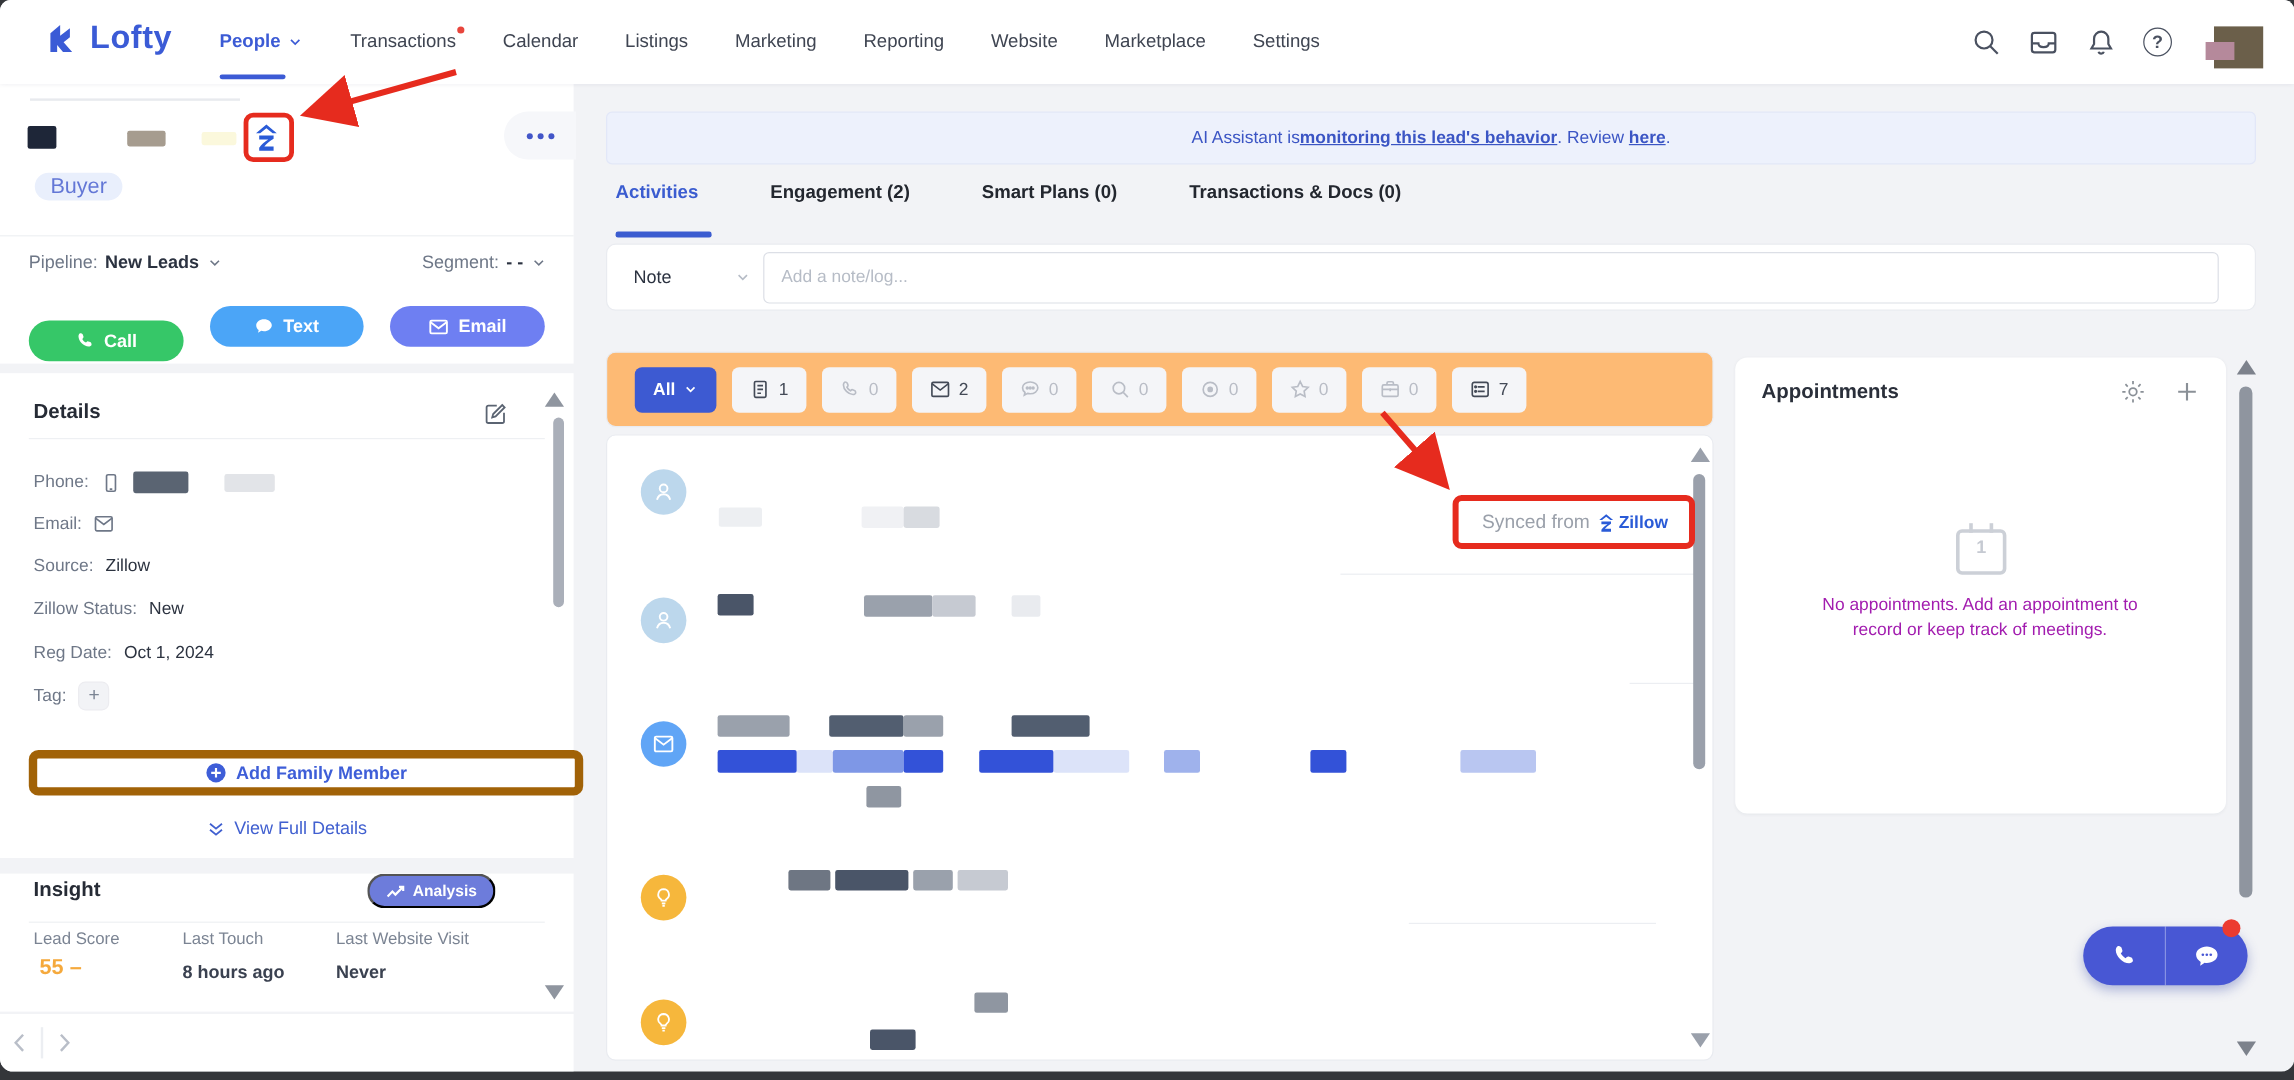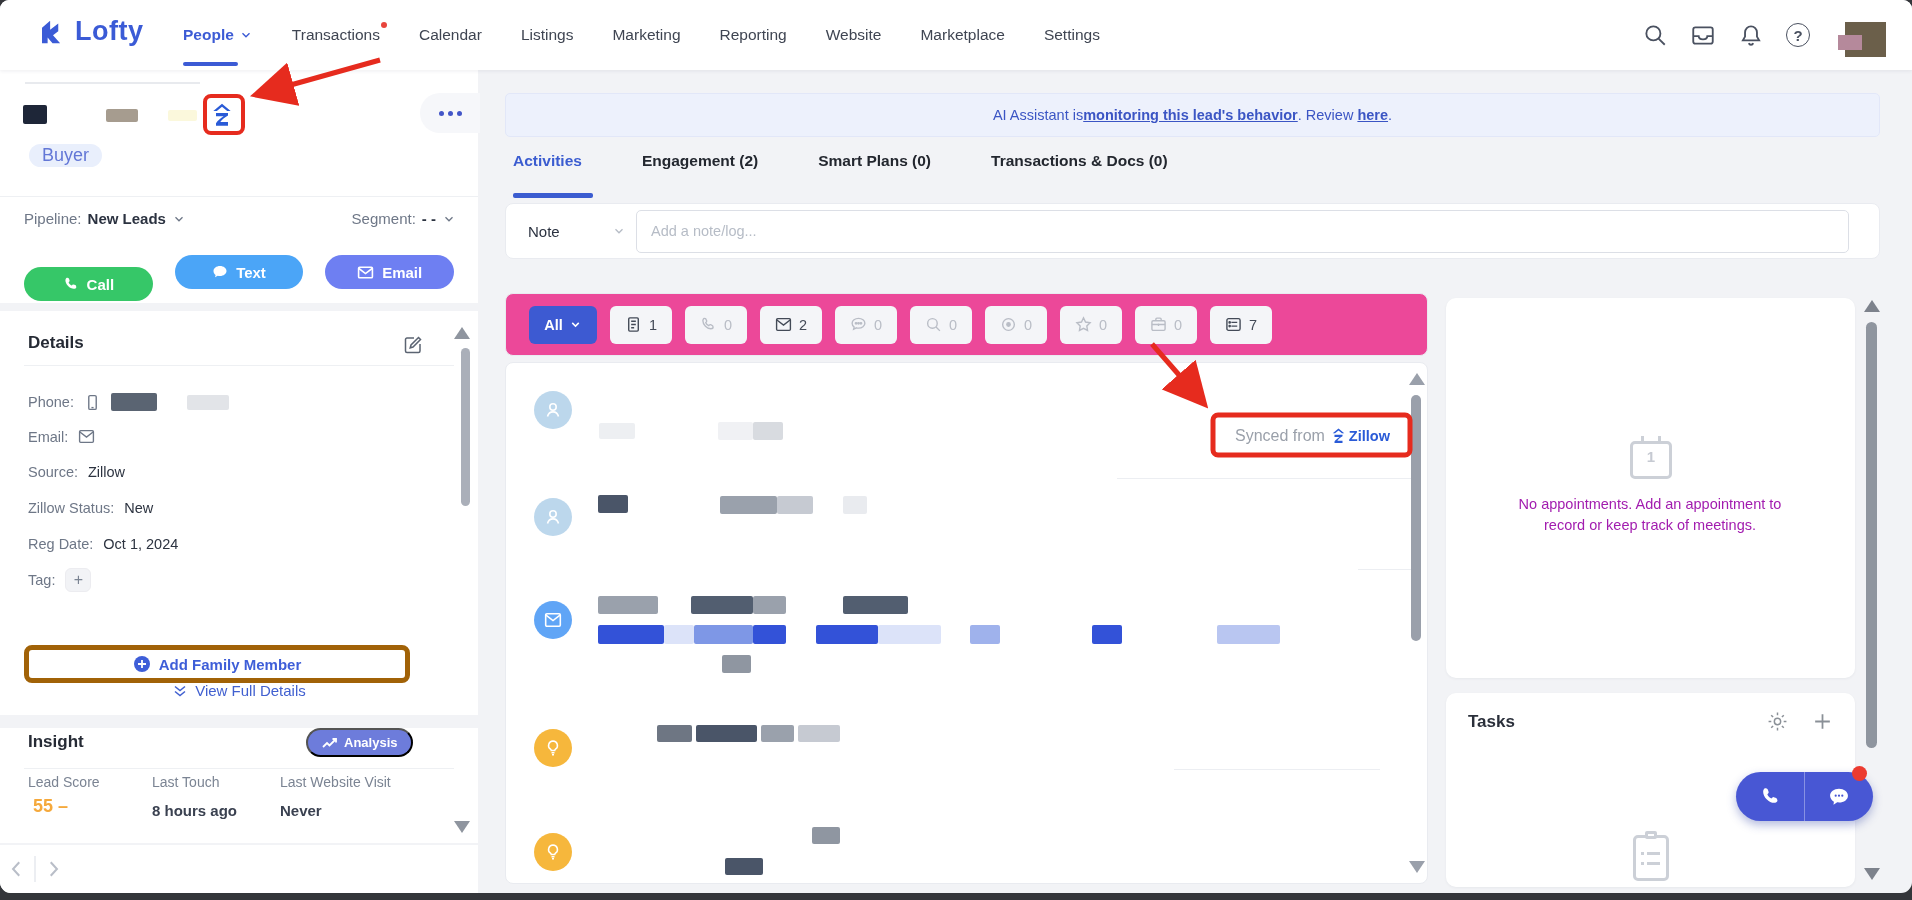--- a/index.html
+++ b/index.html
@@ -56,23 +56,23 @@
   .card-h { font-size:17px; font-weight:700; color:#262b35; }
   .details-title { position:absolute; left:28px; top:22px; }
   .edit-ic { position:absolute; right:55px; top:24px; width:20px; height:20px; color:#5b6472; cursor:pointer; }
   .details-div { position:absolute; left:24px; top:54px; width:430px; height:1px; background:#eef0f3; }
   .drow { position:absolute; left:28px; font-size:14.5px; display:flex; align-items:center; gap:10px; }
   .drow .lab { font-size:14.5px; }
   .dval { color:#2c3340; }
   .mini-ic { width:17px; height:17px; color:#6e7787; }
   .tag-plus { width:26px; height:24px; background:#f2f3f6; border:1px solid #ececf0; border-radius:6px; color:#7b8493;
               font-size:16px; display:flex; align-items:center; justify-content:center; cursor:pointer; }
-  .add-fam { position:absolute; left:24px; top:314px; width:386px; height:38px; background:#fff; border:5px solid #a16207;
+  .add-fam { position:absolute; left:24px; top:314px; width:462px; height:38px; background:#fff; border:7px solid #a16207;
              border-radius:8px; color:#3e5ed8; font-size:15px; font-weight:700; display:flex; align-items:center;
-             justify-content:center; gap:8px; cursor:pointer;margin-top:20px; }
+             justify-content:center; gap:8px; cursor:pointer; }
   .view-full { position:absolute; left:0; top:371px; width:478px; display:flex; justify-content:center; align-items:center;
                gap:7px; color:#4160d0; font-size:15px; cursor:pointer; }
 
   .insight-title { position:absolute; left:28px; top:4px; }
   .analysis-pill { position:absolute; left:306px; top:0; height:29px; padding:0 14px; background:#6d7cdb; border-radius:15px;
                    color:#fff; font-size:13px; font-weight:700; display:flex; align-items:center; gap:6px; cursor:pointer; }
   .insight-div { position:absolute; left:24px; top:40px; width:430px; height:1px; background:#eef0f3; }
   .stat-lab { position:absolute; top:46px; font-size:14px; color:#7b8493; }
   .stat-val { position:absolute; top:74px; font-size:15px; color:#3a4150; font-weight:600; }
   .score { color:#f5a93c; font-size:18px; font-weight:800; }
@@ -103,21 +103,21 @@
   .tab.active { color:#3b5cd0; }
   .tab-underline { position:absolute; left:513px; top:123px; width:80px; height:5px; background:#3b5cd0; border-radius:2px; }
 
   .note-card { position:absolute; left:505px; top:133px; width:1375px; height:56px; background:#fff; border:1px solid #e9ebf0;
                border-radius:8px; display:flex; align-items:center; }
   .note-select { width:130px; padding-left:22px; display:flex; align-items:center; gap:52px; font-size:15px; color:#2b3240; cursor:pointer; }
   .note-input { flex:1; height:43px; margin-right:30px; border:1px solid #dcdfe6; border-radius:5px; padding:0 14px;
                 font-size:14.5px; color:#2b3240; outline:none; font-family:"Liberation Sans", sans-serif; }
   .note-input::placeholder { color:#b6bcc6; }
 
-  .chips-card { position:absolute; left:505px; top:223px; width:923px; height:63px; background:#ec4899; border:1px solid #e9ebf0;
+  .chips-card { position:absolute; left:505px; top:223px; width:923px; height:63px; background:#fdba74; border:1px solid #e9ebf0;
                 border-radius:8px; display:flex; align-items:center; padding-left:23px; gap:13px; }
   .all-btn { height:38px; width:68px; background:#3d5ad2; border-radius:6px; color:#fff; font-size:14.5px; font-weight:700;
              display:flex; align-items:center; justify-content:center; gap:6px; cursor:pointer; border:none; }
   .chip { height:38px; min-width:62px; padding:0 10px; background:#f4f5f8; border-radius:6px; display:flex; align-items:center;
           justify-content:center; gap:7px; font-size:14.5px; color:#b9bdc6; cursor:pointer; }
   .chip svg { width:17px; height:17px; }
   .chip.on { color:#434a57; }
 
   .feed-card { position:absolute; left:505px; top:292px; width:923px; height:522px; background:#fff; border:1px solid #e9ebf0;
                border-radius:8px; }
@@ -554,47 +554,38 @@
       <span class="feed-sb-up">
           <i class="tri-up" style="display:block;border-bottom-color:#9aa0ab;"></i>
         </span>
       <span class="feed-thumb"></span>
       <span class="feed-sb-down">
           <i class="tri-down" style="display:block;border-top-color:#9aa0ab;"></i>
         </span>
     </div>
 
     <section class="rcard appt-card">
-      <div class="empty-ic-cal">
-        <i class="cal-pin" style="left:8px;"></i>
-          <i class="cal-pin" style="right:8px;"></i>
-        <span class="cal-day">1</span>
-      </div>
-      <p class="empty-txt">No appointments. Add an appointment to record or keep track of meetings.</p>
-    </section>
-
-    <section class="rcard tasks-card">
       <div class="rcard-head">
-        <span class="rcard-title">Tasks</span>
+        <span class="rcard-title">Appointments</span>
         <svg class="rcard-ic" viewBox="0 0 20 20" fill="none" stroke="currentColor" stroke-width="1.4">
           <circle cx="10" cy="10" r="3"></circle>
             <path d="M10 1.5v2.6M10 15.9v2.6M1.5 10h2.6M15.9 10h2.6M4 4l1.8 1.8M14.2 14.2L16 16M16 4l-1.8 1.8M5.8 14.2L4 16"></path>
         </svg>
         <svg class="rcard-ic" viewBox="0 0 20 20" fill="none" stroke="currentColor" stroke-width="1.7">
             <path d="M10 3v14M3 10h14"></path>
           </svg>
       </div>
-      <div class="clipboard">
-        <i class="clip-top"></i>
-        <i class="clip-dot" style="top:14px;"></i>
-          <i class="clip-line" style="top:14px;left:11px;width:13px;"></i>
-        <i class="clip-dot" style="top:24px;"></i>
-          <i class="clip-line" style="top:24px;left:11px;width:13px;"></i>
-      </div>
+      <div class="empty-ic-cal">
+        <i class="cal-pin" style="left:8px;"></i>
+          <i class="cal-pin" style="right:8px;"></i>
+        <span class="cal-day">1</span>
+      </div>
+      <p class="empty-txt">No appointments. Add an appointment to record or keep track of meetings.</p>
     </section>
+
 
     <div class="fp-dot"></div>
     <div class="float-pill">
       <span class="fp-half">
         <svg width="21" height="21" viewBox="0 0 16 16">
             <path d="M3.9 1.8c.6 0 1.9.4 2.1 1l.6 1.8c.2.5-.5 1.3-1 1.8.6 1.3 1.8 2.5 3.1 3.1.5-.5 1.3-1.2 1.8-1l1.8.6c.6.2 1 1.5 1 2.1 0 .9-1.5 1.6-2.4 1.6-4.1 0-8.5-4.4-8.5-8.5 0-.9.7-2.5 1.5-2.5z" fill="#fff"></path>
           </svg>
       </span>
       <i class="fp-sep"></i>
       <span class="fp-half">

